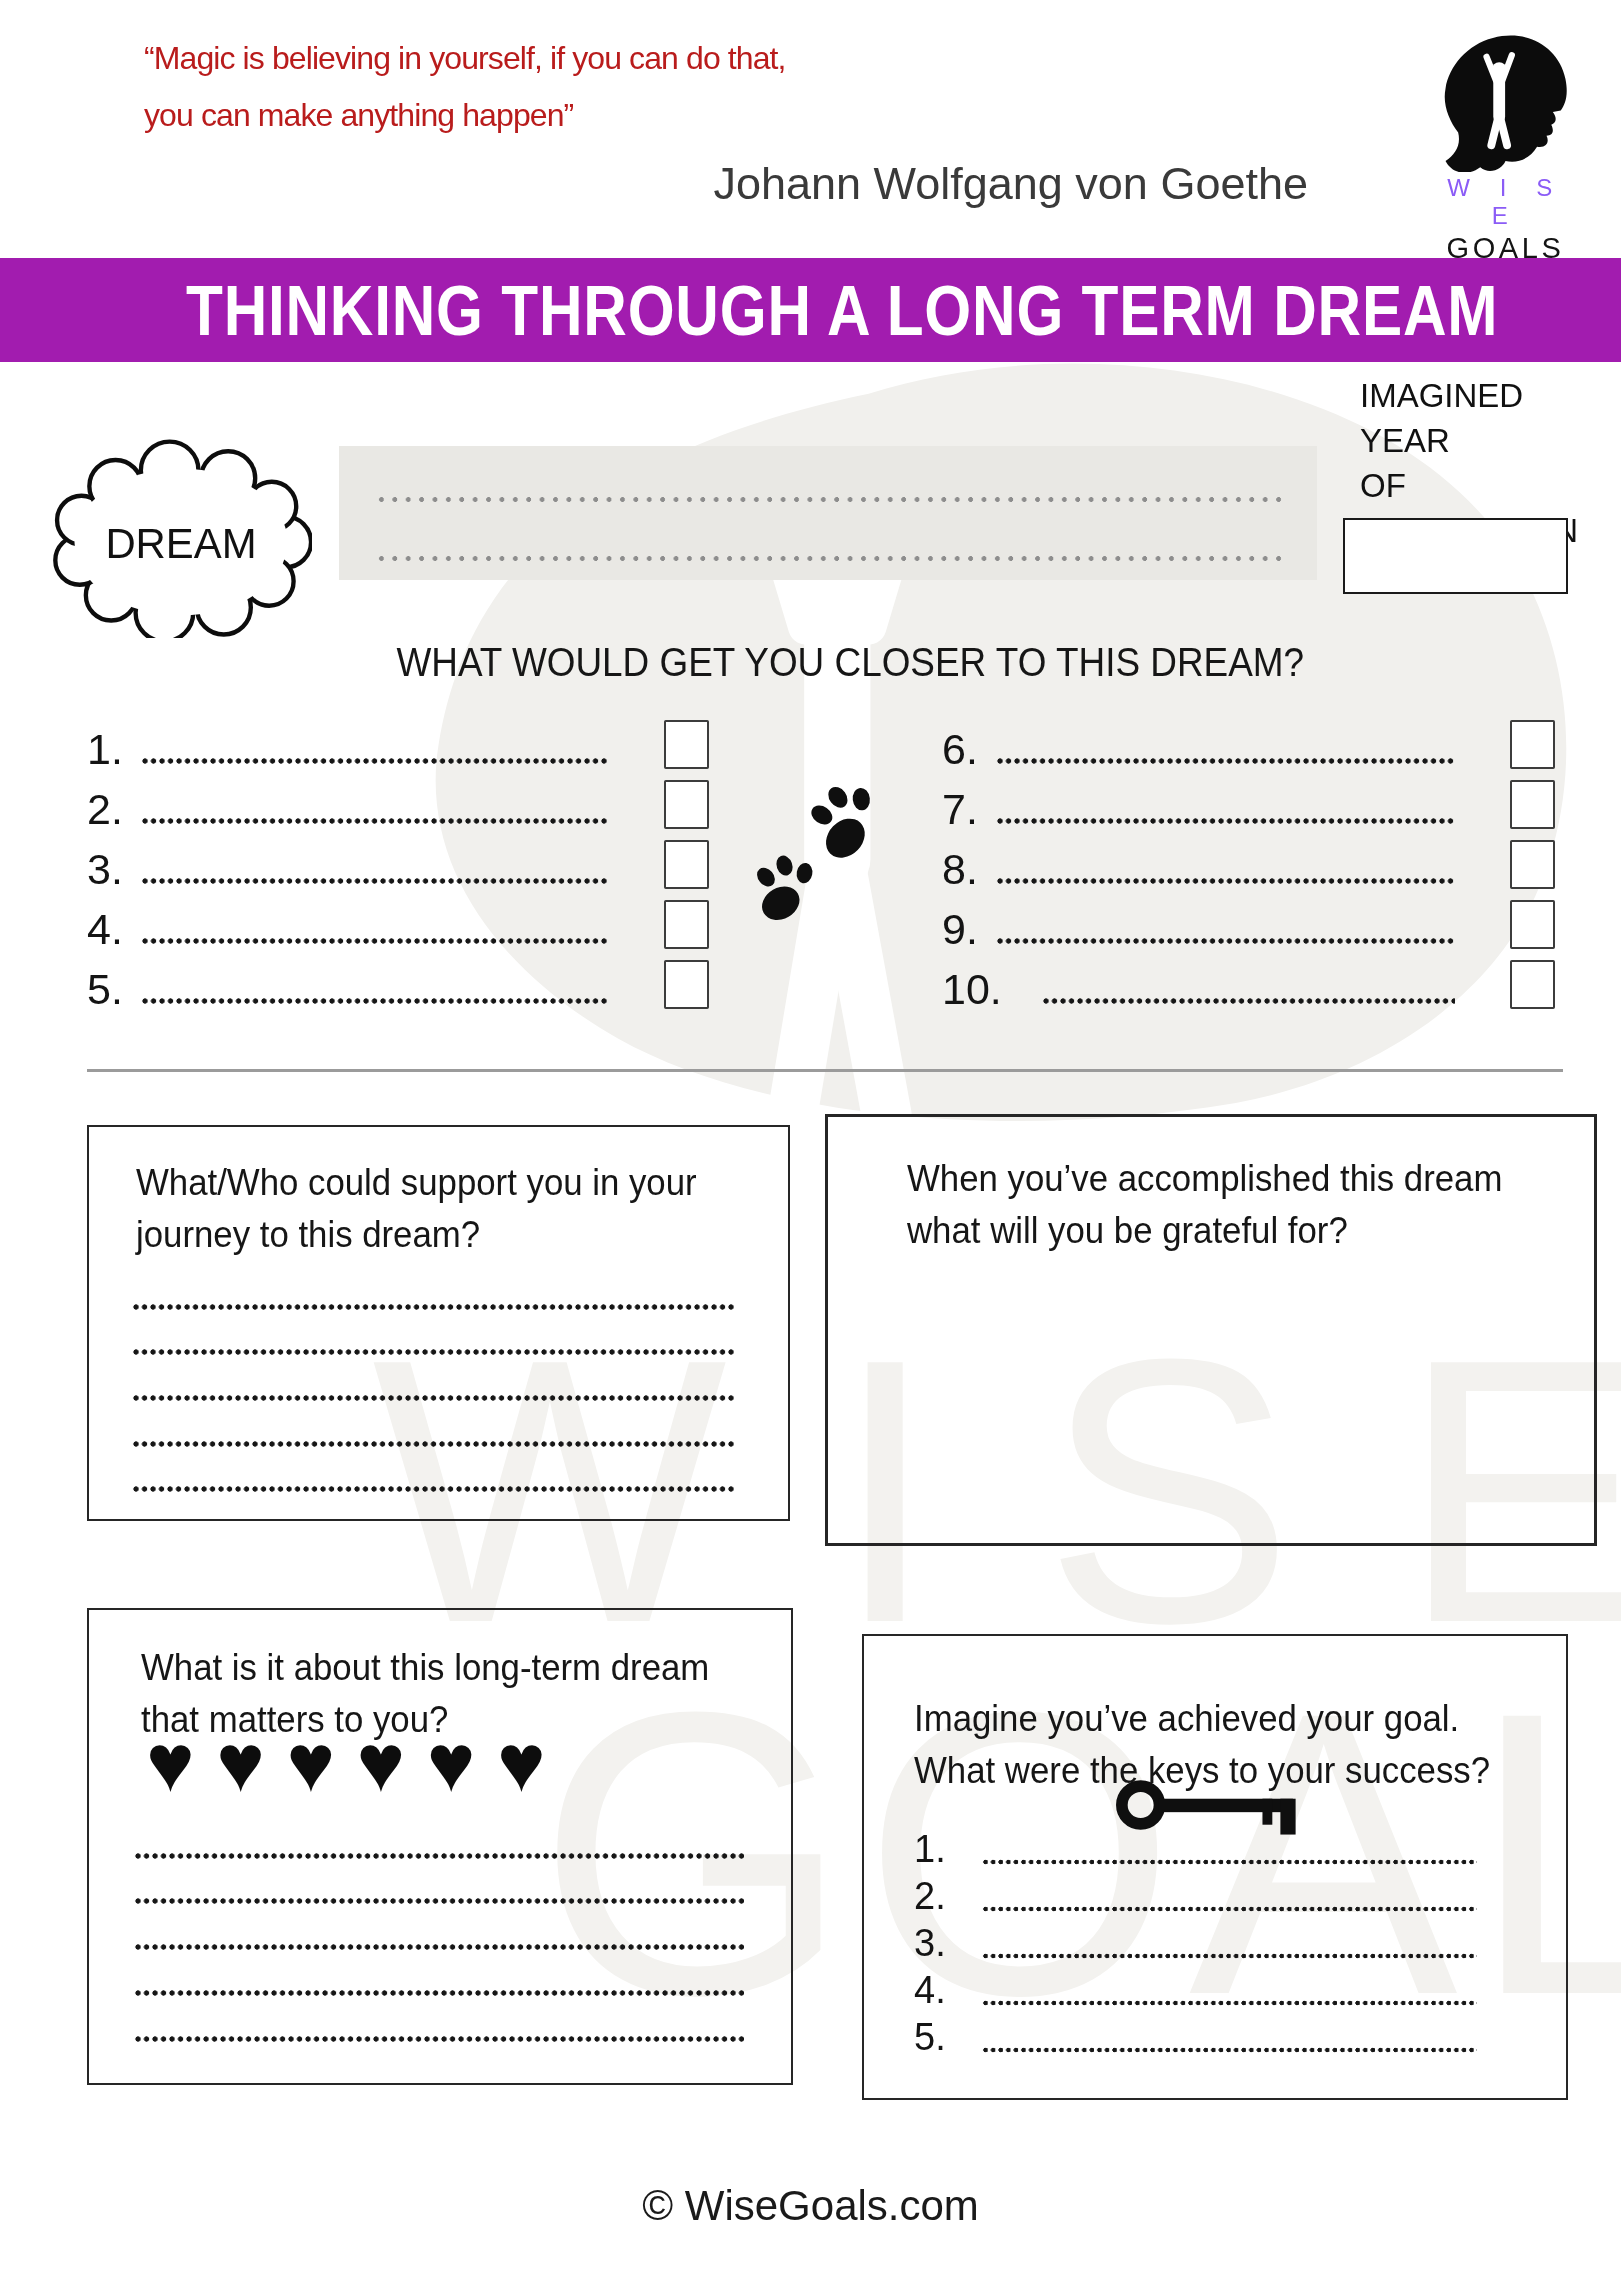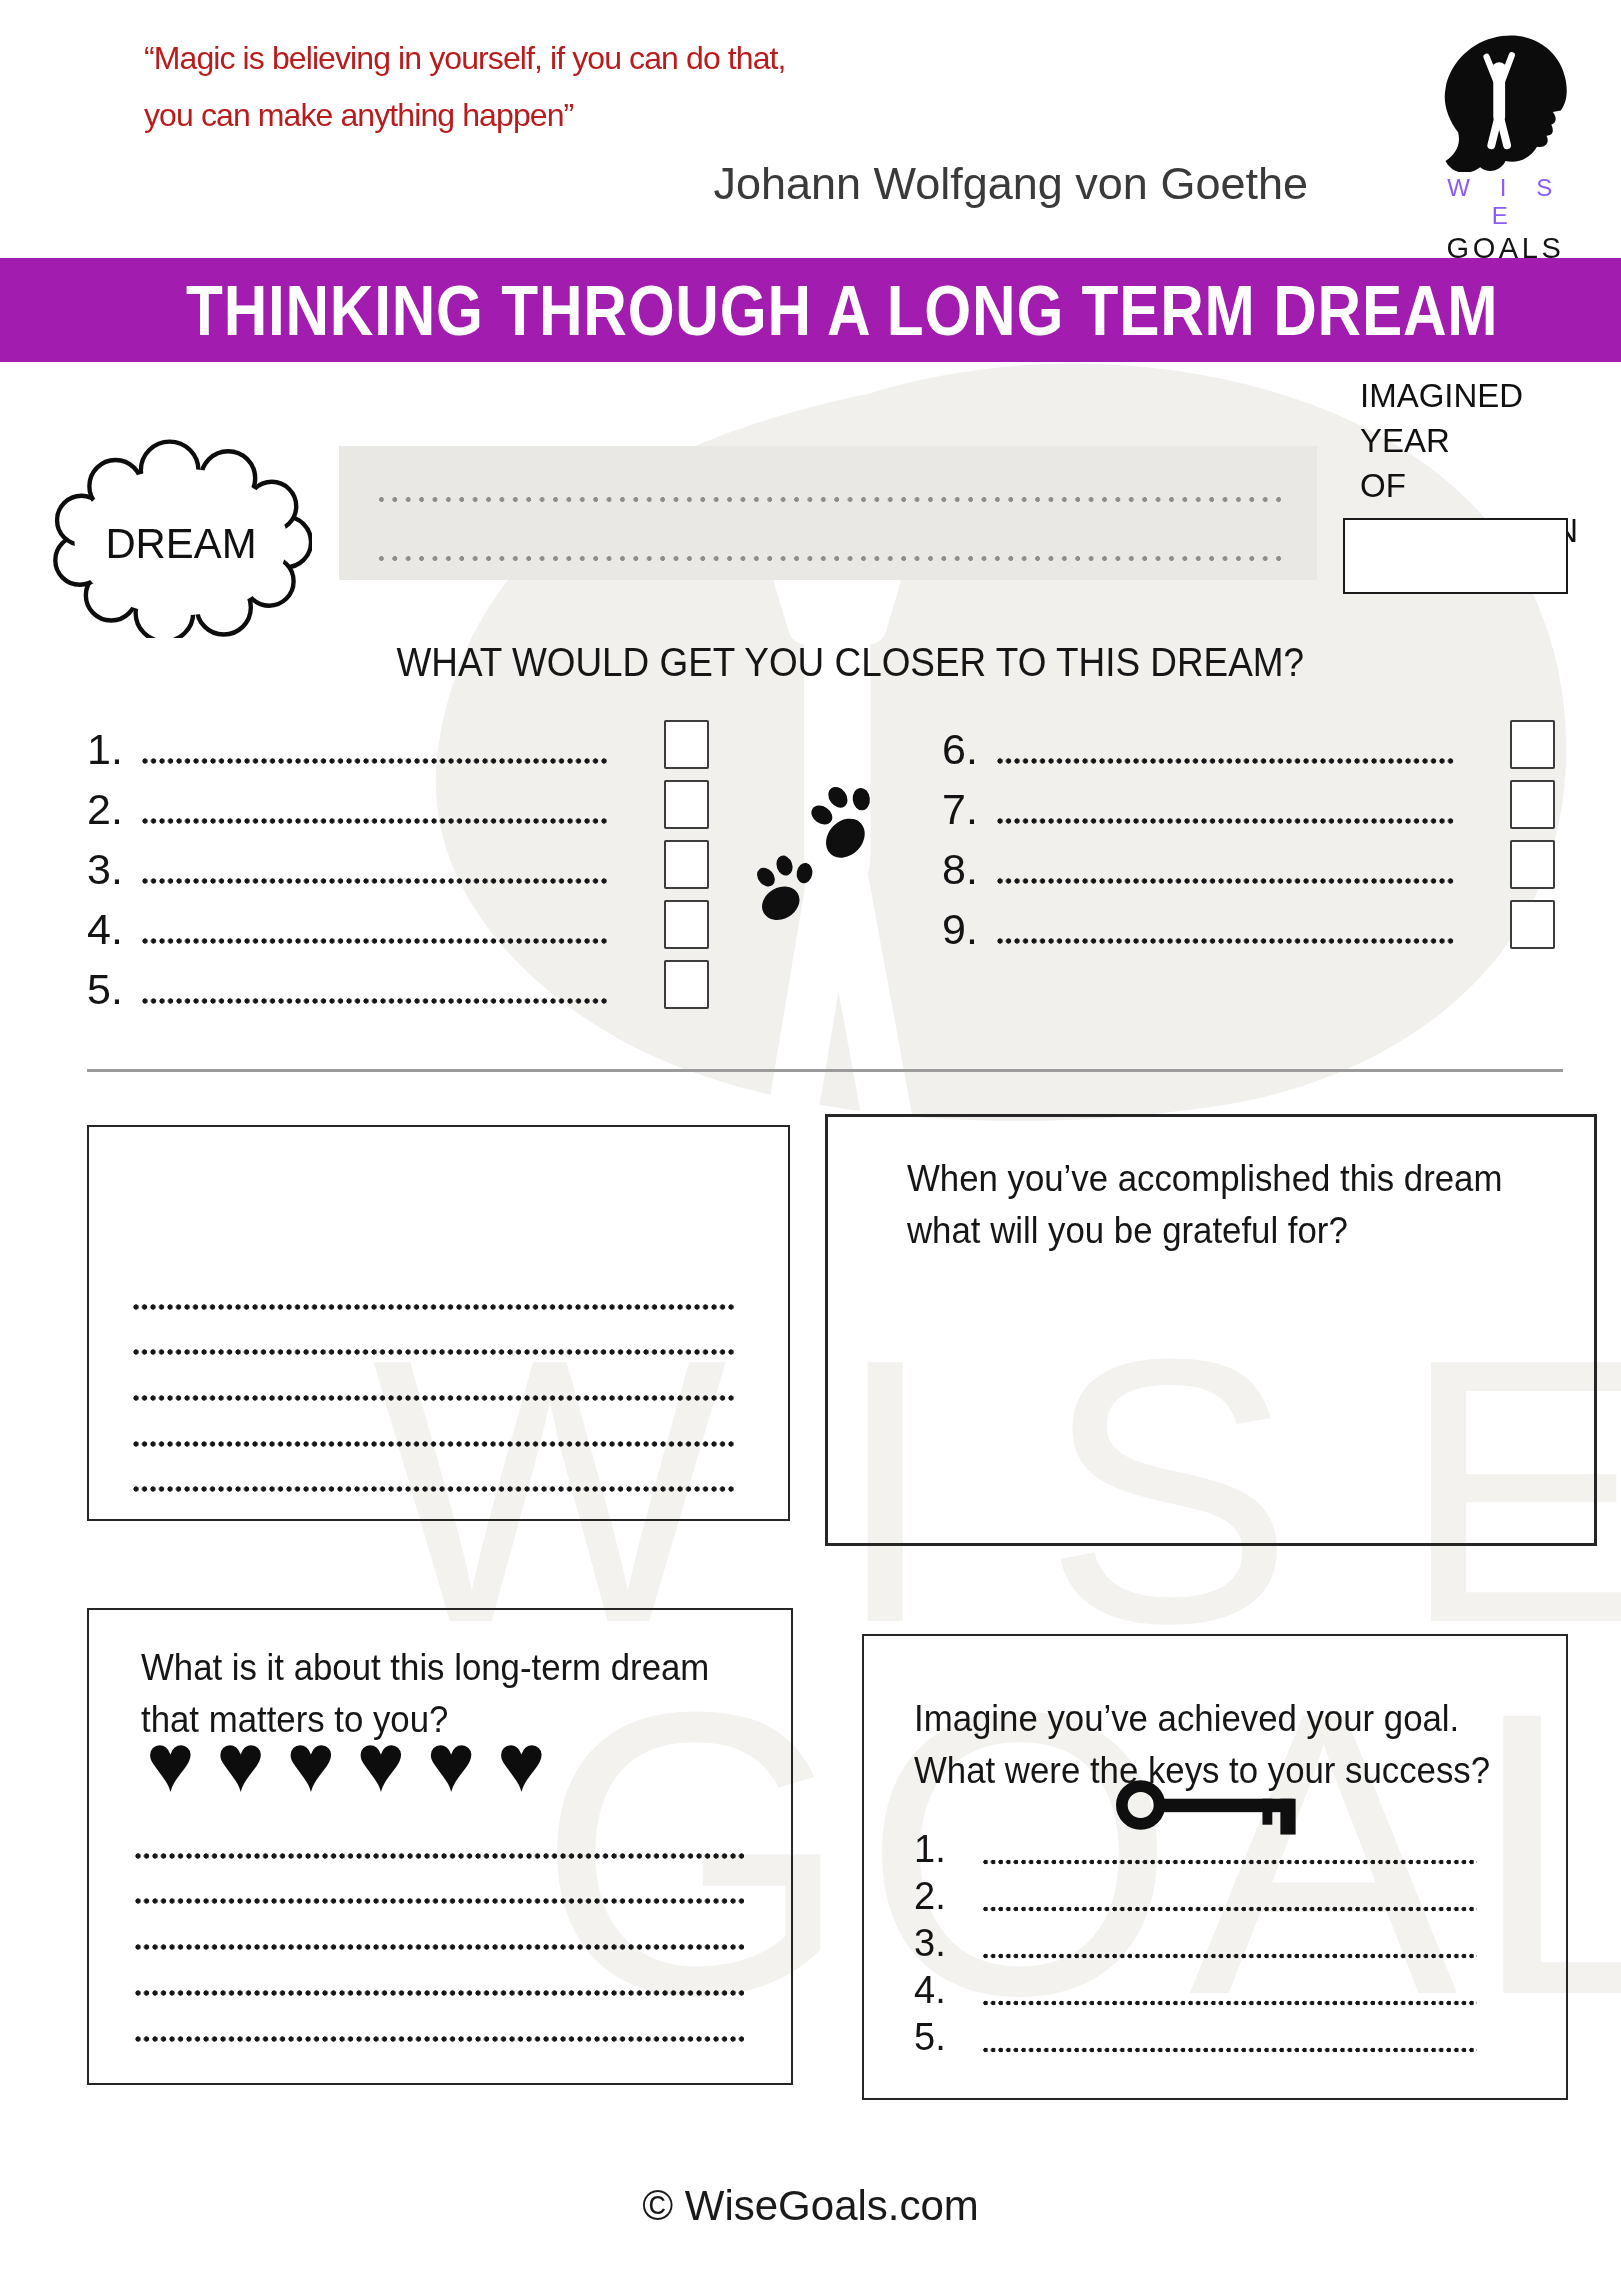--- a/index.html
+++ b/index.html
@@ -207,25 +207,34 @@
     <div class="list-row">
       <span class="num">8.</span>
       <span class="dots dotline"></span>
       <span class="cbx"></span>
       </div>
     <div class="list-row">
       <span class="num">9.</span>
       <span class="dots dotline"></span>
       <span class="cbx"></span>
       </div>
+    <div class="list-row wide">
+      <span class="num">10.</span>
+      <span class="dots dotline"></span>
+      <span class="cbx"></span>
+      </div>
   </div>
 
   <div id="divider" class="abs"></div>
 
   <div id="box-support" class="abs qbox">
+    <div class="q">
+      <span class="t">What/Who could support you in your</span><br>
+      <span class="t">journey to this dream?</span>
+    </div>
     <div class="dotline" style="top:176px;"></div>
     <div class="dotline" style="top:221px;"></div>
     <div class="dotline" style="top:267px;"></div>
     <div class="dotline" style="top:313px;"></div>
     <div class="dotline" style="top:358px;"></div>
   </div>
 
   <div id="box-grateful" class="abs qbox">
     <div class="q">
       <span class="t">When you’ve accomplished this dream</span><br>

